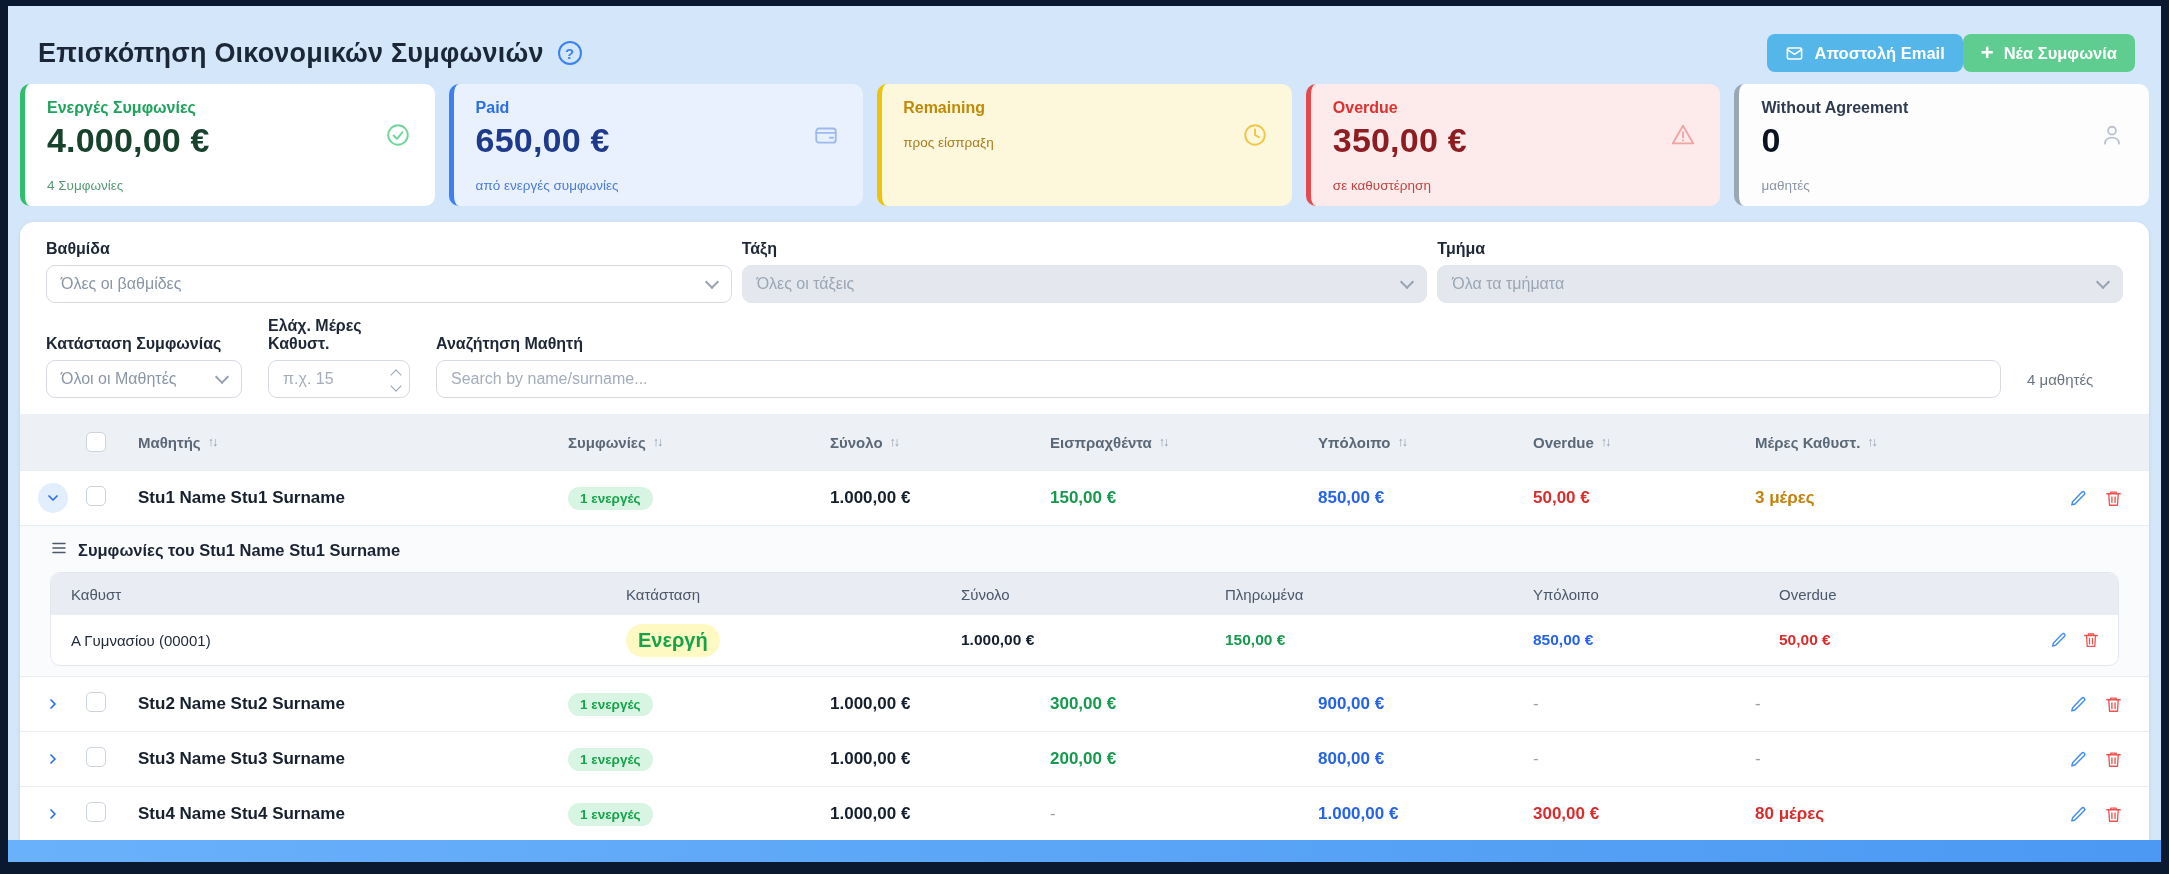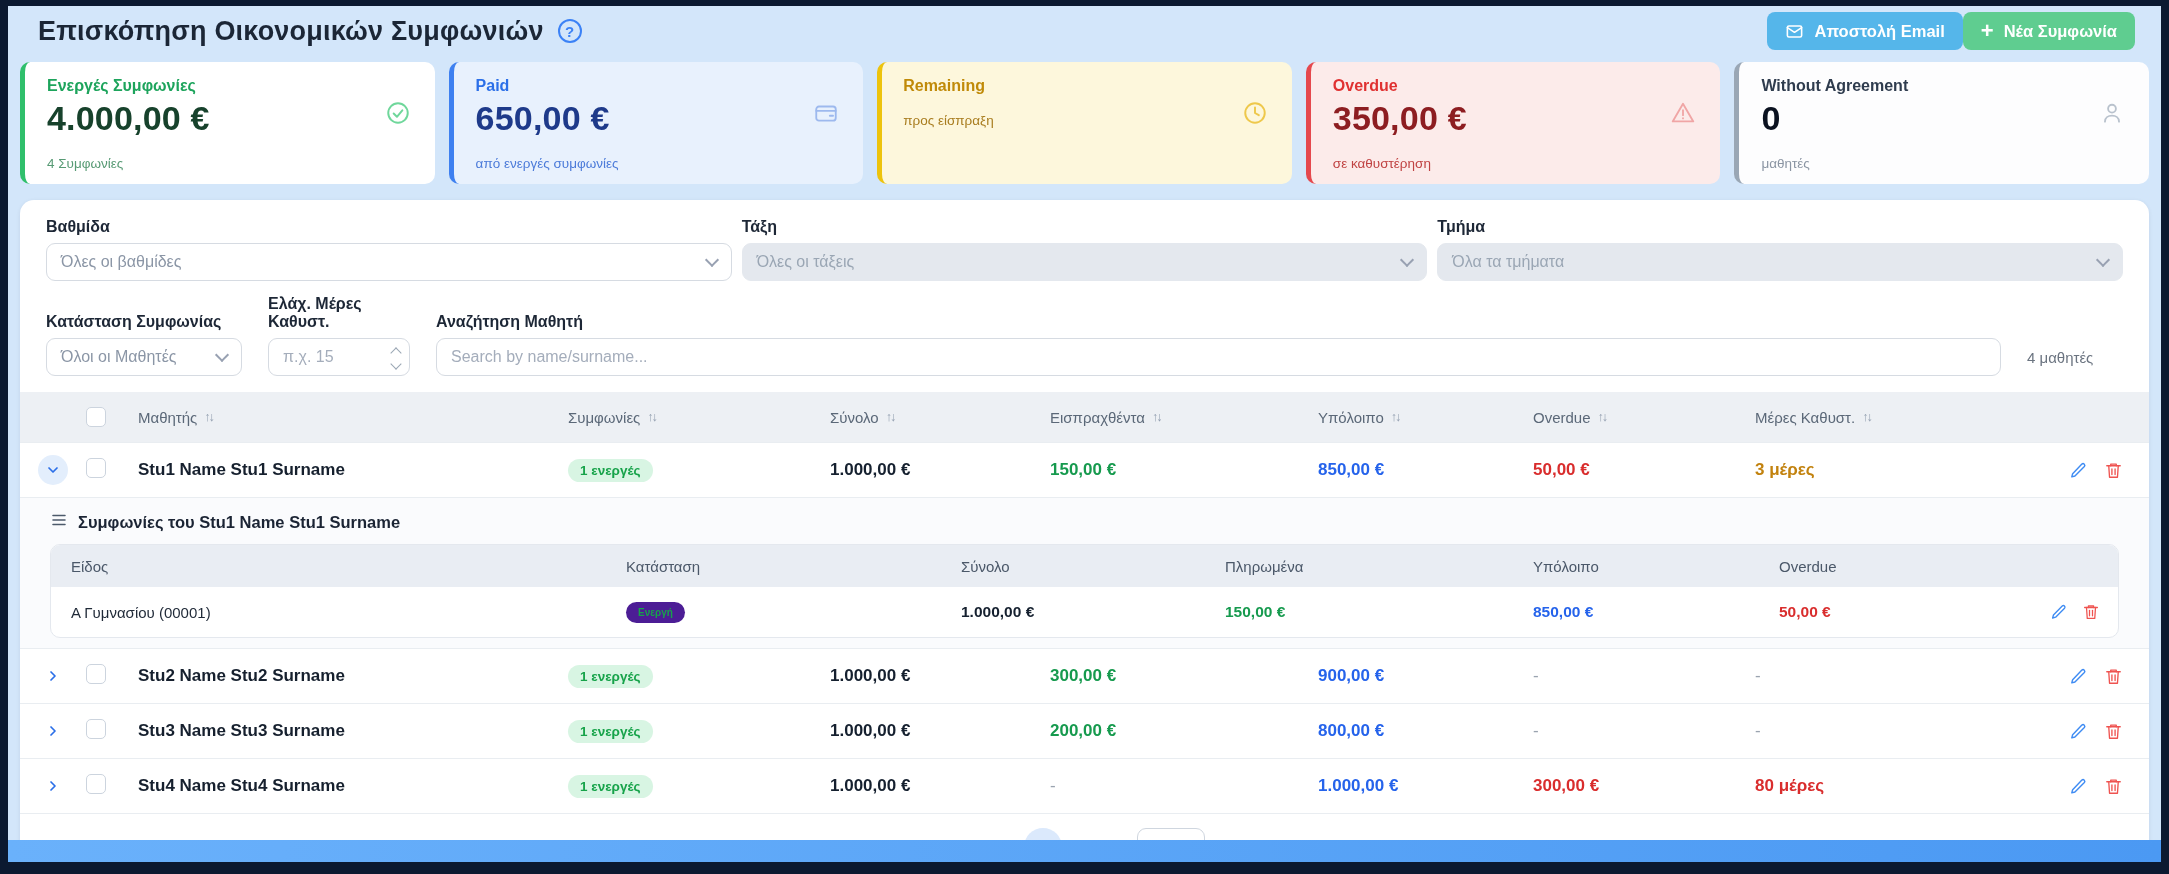--- a/index.html
+++ b/index.html
@@ -1,20 +1,20 @@
 <!DOCTYPE html>
 <html><head>
 <meta charset="utf-8">
 <style>
   * { margin:0; padding:0; box-sizing:border-box; }
   body { font-family:"Liberation Sans", sans-serif; }
   .frame{ width:2169px; height:874px; border:solid #0b1930; border-width:6px 8px 12px 8px;
           background:#d3e6fa; position:relative; overflow:hidden; display:flex; flex-direction:column; }
   
-  .topbar{ display:flex; justify-content:space-between; align-items:center; padding:6px 26px 8px 30px; }
+  .topbar{ display:flex; justify-content:space-between; align-items:center; padding:28px 26px 8px 30px; }
   .title-wrap{ display:flex; align-items:center; gap:14px; }
   .page-title{ font-size:27px; font-weight:700; color:#1b2636; letter-spacing:.2px; }
   .help-badge{ width:24px; height:24px; border:2px solid #3b82f6; border-radius:50%; color:#3b82f6;
                font-size:15px; font-weight:700; display:flex; align-items:center; justify-content:center; }
   .top-actions{ display:flex; }
   .btn{ height:38px; border:none; border-radius:8px; color:#fff; font-size:16.5px; font-weight:700;
         padding:0 18px; display:flex; align-items:center; gap:10px; cursor:pointer; font-family:inherit; }
   .btn-email{ background:#55b6ea; }
   .btn-new{ background:#5fcd90; }
   .btn svg{ display:block; }
@@ -56,21 +56,21 @@
   .f-days{ width:142px; flex:none; position:relative; }
   .spinners{ position:absolute; right:10px; bottom:8px; display:flex; flex-direction:column; gap:3px; }
   .spin{ width:8px; height:8px; border-right:1.6px solid #9aa6b4; border-bottom:1.6px solid #9aa6b4; }
   .spin.up{ transform:rotate(-135deg); } .spin.down{ transform:rotate(45deg); }
   .f-search{ flex:1; }
   .count-label{ flex:none; font-size:15px; color:#6b7480; padding-bottom:10px; width:96px; }
   
   .table{ margin-top:16px; border-bottom:1px solid #e9edf1; }
   .thead,.trow{ display:grid; grid-template-columns:58px 52px 430px 262px 220px 268px 215px 222px 1fr 105px;
                 align-items:center; }
-  .thead{ background:#edf0f4; height:50px; font-size:15px; color:#5b6878; font-weight:400; }
+  .thead{ background:#edf0f4; height:56px; font-size:15px; color:#5b6878; font-weight:700; }
   .th{ display:flex; align-items:center; gap:7px; padding-left:8px; }
   .sort{ font-size:12.5px; color:#94a0b1; letter-spacing:-2px; }
   .trow{ min-height:55px; border-top:1px solid #e9edf1; background:#fff; }
   .trow:first-of-type{ border-top:none; }
   .cell{ padding-left:8px; font-size:17px; }
   .cell-expand{ display:flex; justify-content:center; }
   .exp-circle{ width:30px; height:30px; border-radius:50%; background:#e3eefc; display:flex;
                align-items:center; justify-content:center; cursor:pointer; }
   .exp-plain{ width:30px; height:30px; display:flex; align-items:center; justify-content:center; cursor:pointer; }
   .checkbox{ width:20px; height:20px; border:1.6px solid #ccd4de; border-radius:5px; background:#fff;
@@ -90,21 +90,21 @@
   
   .expanded{ background:#fafbfd; border-top:1px solid #e9edf1; padding:13px 30px 10px; }
   .exp-title-row{ display:flex; align-items:center; gap:10px; }
   .exp-title{ font-size:16.5px; font-weight:700; color:#1b2434; }
   .subtable{ margin-top:11px; border:1px solid #e4e8ee; border-radius:10px; overflow:hidden; background:#fff; }
   .sthead,.strow{ display:grid; grid-template-columns:575px 335px 264px 308px 246px 1fr 84px; align-items:center; }
   .sthead{ background:#e9edf3; height:42px; font-size:15px; color:#4b5869; }
   .sthead > div:first-child,.strow > div:first-child{ padding-left:20px; }
   .strow{ height:50px; font-size:15.5px; }
   .strow .stype{ color:#1f2937; font-size:15px; }
-  .pill{ display:inline-block; background:#4c1d95; color:#17a34a; font-size:10px; font-weight:600;
+  .pill{ display:inline-block; background:#fef9c3; color:#17a34a; font-size:20px; font-weight:600;
          padding:5px 12px; border-radius:999px; }
   .strow .s-actions{ display:flex; gap:14px; justify-content:flex-end; padding-right:18px; }
   
   .pagination{ display:flex; align-items:center; justify-content:center; gap:16px; margin-top:14px; }
   .pg-arrow{ color:#a3adbd; font-size:22px; cursor:pointer; line-height:1; padding:0 2px; }
   .pg-current{ width:38px; height:38px; border-radius:50%; background:#dbe9fc; color:#3b82f6;
                font-size:16px; font-weight:600; display:flex; align-items:center; justify-content:center; cursor:pointer; }
   .pg-size{ width:68px; height:38px; border:1px solid #cfd6df; border-radius:9px; display:flex;
             align-items:center; justify-content:flex-end; padding:0 12px; font-size:16px;
             color:#334155; cursor:pointer; }
@@ -325,21 +325,21 @@
         <div class="exp-title-row">
           <span><svg width="18" height="18" viewBox="0 0 24 24" fill="none" stroke="#4c5a6b" stroke-width="2.1" stroke-linecap="round">
                 <path d="M4 6h16"></path>
                 <path d="M4 12h16"></path>
                 <path d="M4 18h16"></path>
               </svg></span>
           <span class="exp-title">Συμφωνίες του Stu1 Name Stu1 Surname</span>
         </div>
         <div class="subtable">
           <div class="sthead">
-            <div>Είδος</div>
+            <div>Καθυστ</div>
             <div>Κατάσταση</div>
             <div>Σύνολο</div>
             <div>Πληρωμένα</div>
             <div>Υπόλοιπο</div>
             <div>Overdue</div>
             <div></div>
           </div>
           <div class="strow">
             <div class="stype">Α Γυμνασίου (00001)</div>
             <div><span class="pill">Ενεργή</span></div>

